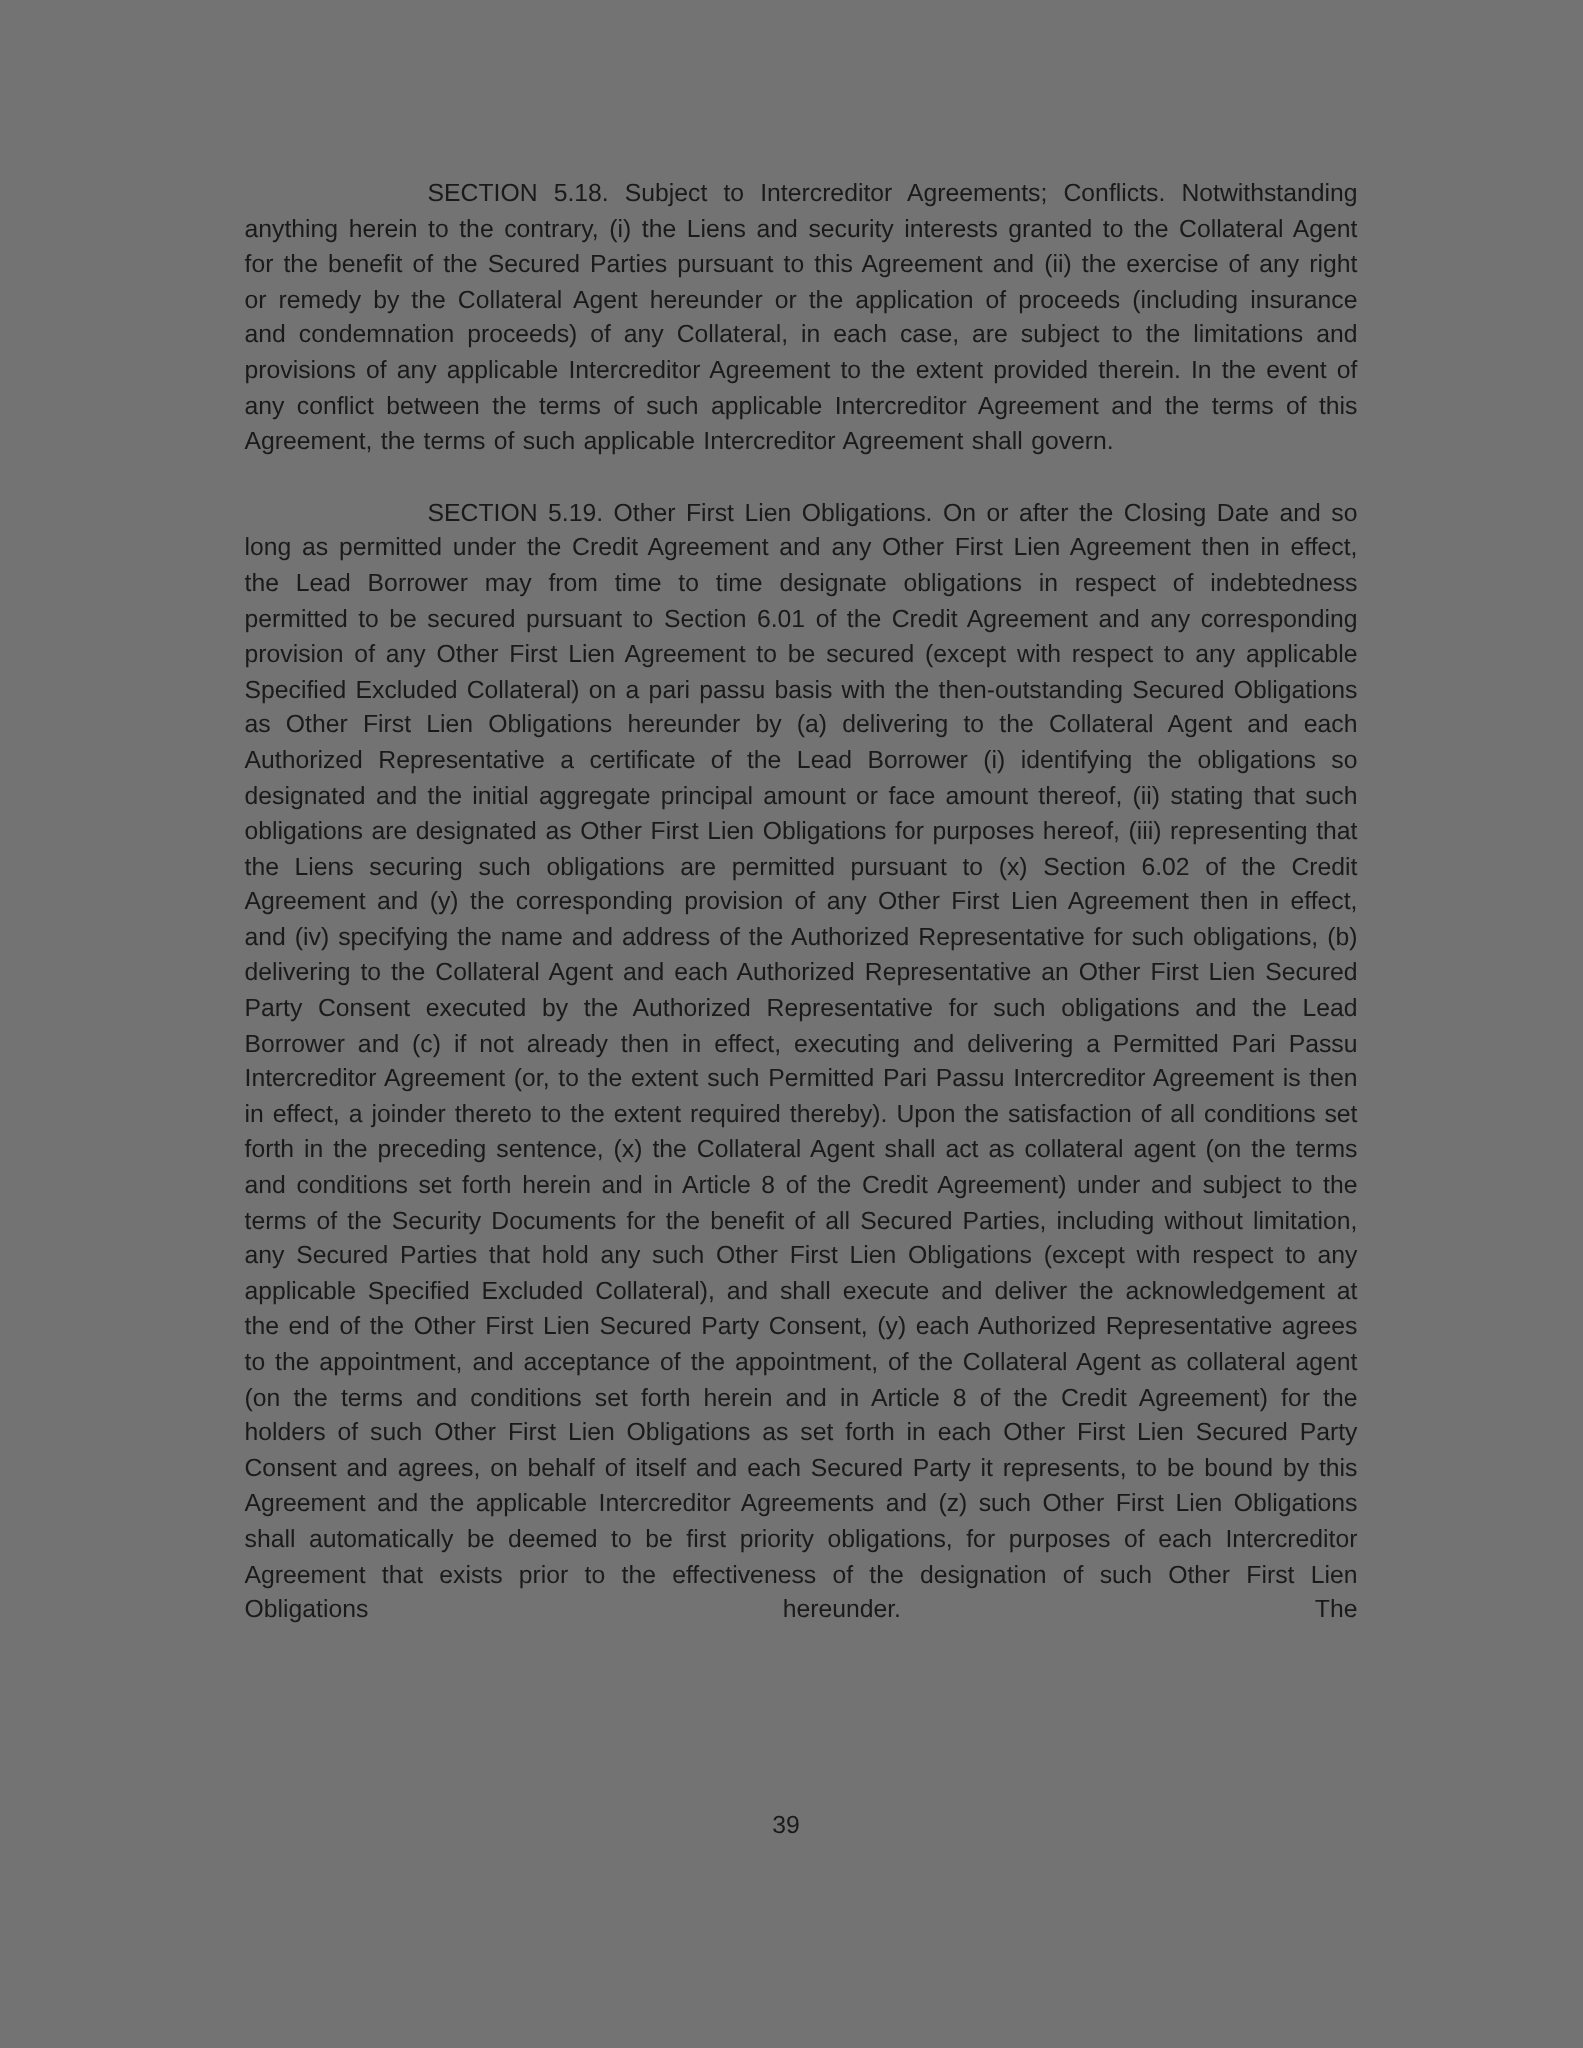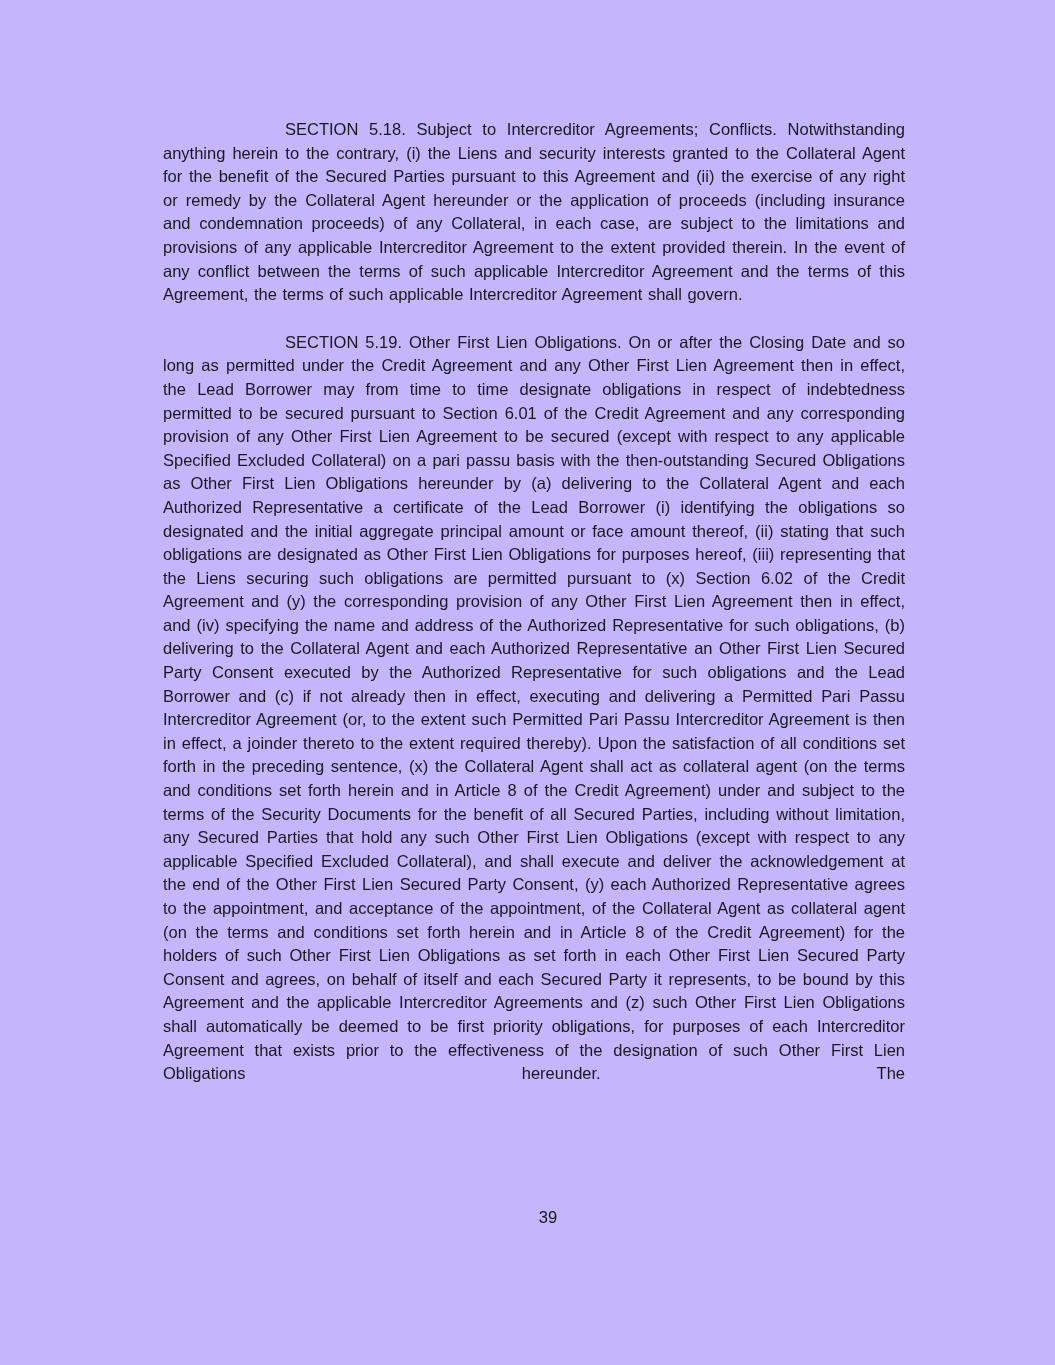--- a/index.html
+++ b/index.html
@@ -4,21 +4,21 @@
 <style>
   html, body {
     margin: 0;
     padding: 0;
     background: #ffffff;
   }
   .page {
     position: relative;
     width: 1055px;
     height: 1365px;
-    background: #c4b5fd;
+    background: #737373;
     font-family: "Liberation Sans", sans-serif;
     color: #1a1a1a;
   }
   .content {
     position: absolute;
     left: 163px;
     top: 118px;
     width: 742px;
     font-size: 16.5px;
     line-height: 23.6px;
@@ -28,21 +28,21 @@
     margin: 0 0 24px 0;
     text-indent: 122px;
     word-spacing: 1px;
   }
   .para.continued {
     text-align-last: justify;
     margin-bottom: 10px;
   }
   .page-number {
     position: absolute;
-    left: 177px;
+    left: 153px;
     top: 1206px;
     width: 742px;
     text-align: center;
     font-size: 16.5px;
     line-height: 23.6px;
   }
 </style>
 </head>
 <body>
 

